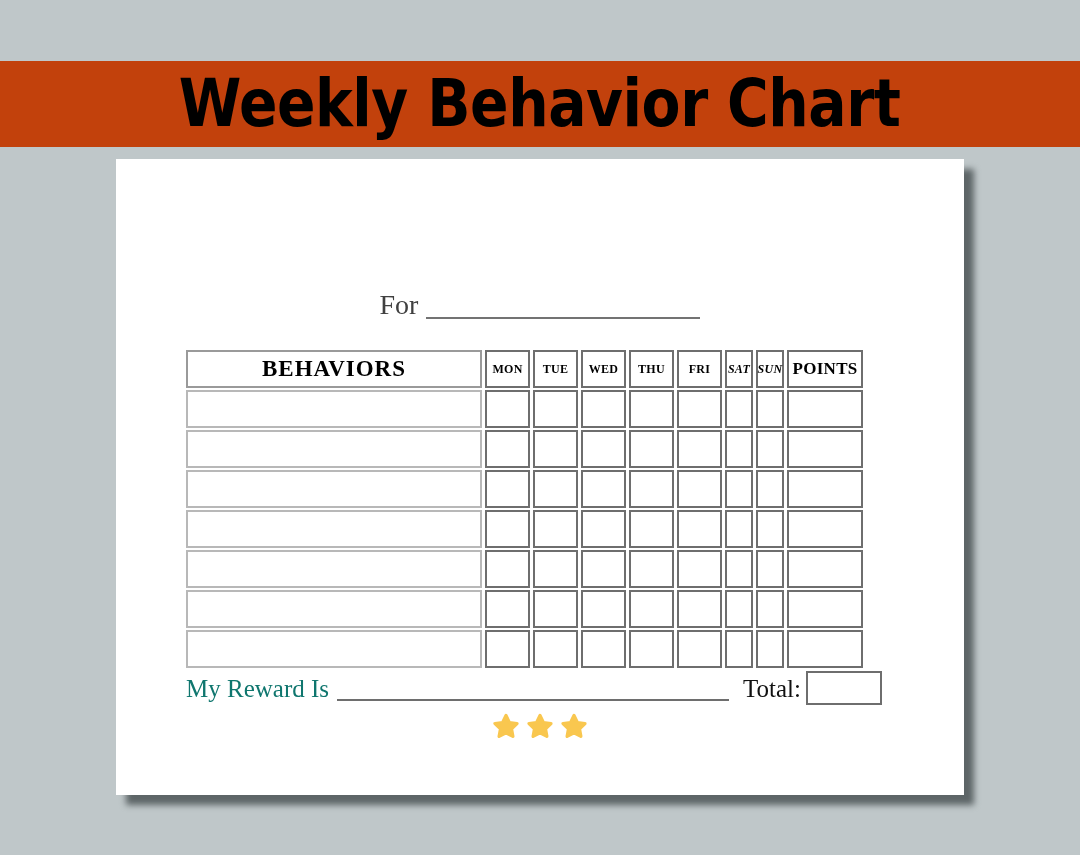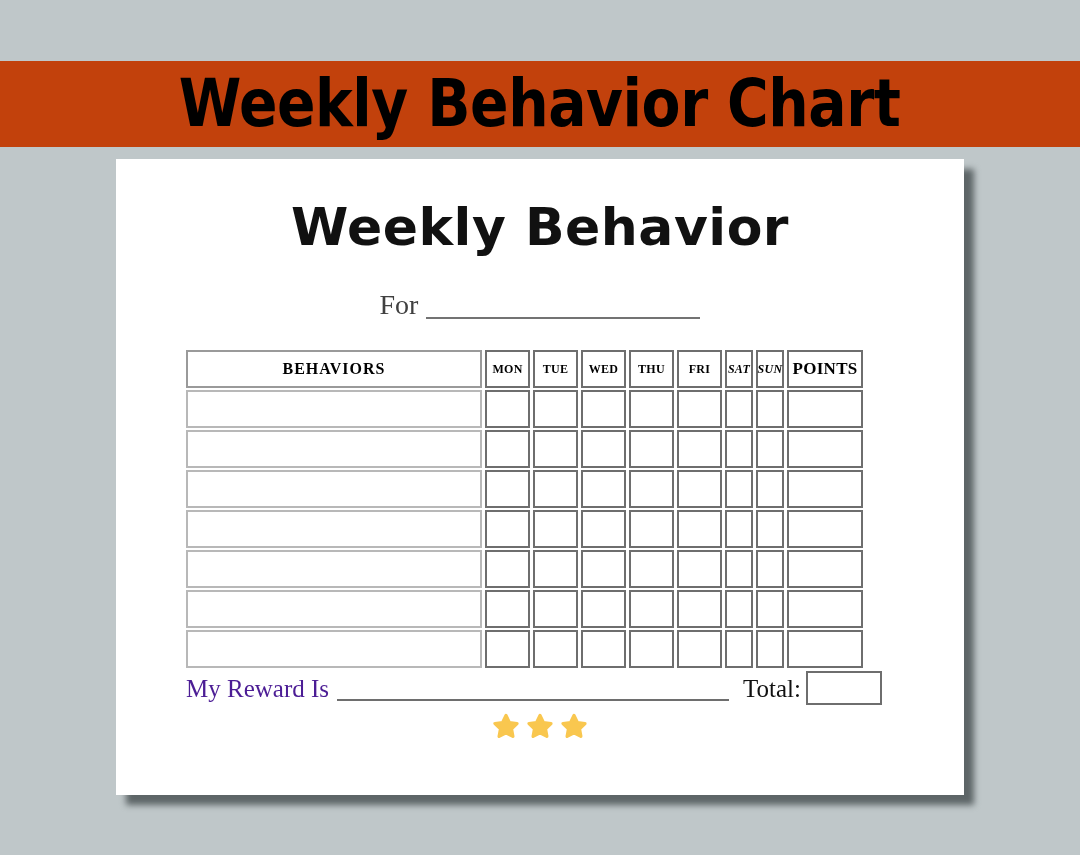--- a/index.html
+++ b/index.html
@@ -131,41 +131,41 @@
   }
   .cell:last-child { margin-right: 0; }
 
   .c-behaviors { width: 296px; border-color: #b4b4b4; }
   .c-head.c-behaviors { border-color: #9a9a9a; }
   .c-day   { width: 45px; }
   .c-day-n { width: 28px; font-style: italic; }
   .c-points{ width: 76px; }
 
   .head-row .cell { font-size: 15px; letter-spacing: 0.3px; }
-  .head-row .c-behaviors { font-size: 16px; letter-spacing: 1px; }
+  .head-row .c-behaviors { font-size: 23px; letter-spacing: 1px; }
   .head-row .c-day, .head-row .c-day-n { font-size: 12px; }
   .head-row .c-points { font-size: 17px; letter-spacing: 0.3px; }
 
   .body-row { height: 38px; }
   .body-row .c-behaviors { border: 2px solid #b8b8b8; }
 
   
   #footer {
     position: absolute;
     left: 70px;
     top: 512px;
     width: 708px;
     display: flex;
     align-items: flex-end;
   }
   #reward-label {
     font-family: "Liberation Serif", serif;
     font-size: 25px;
     line-height: 1;
-    color: #4c1d95;
+    color: #0f766e;
     white-space: nowrap;
     padding-bottom: 4px;
   }
   #reward-line {
     flex: 0 0 392px;
     height: 0;
     border-bottom: 2px solid #6e6e6e;
     margin-left: 8px;
     margin-bottom: 4px;
   }
@@ -205,21 +205,20 @@
 <div id="top-strip"></div>
 
 <div id="banner">
   <div id="banner-title">Weekly Behavior Chart</div>
 </div>
 
 <div id="card-shadow"></div>
 
 <div id="card">
 
-  <div id="doc-title">Weekly Behavior</div>
 
   <div id="for-row">
     <span id="for-label">For</span>
     <span id="for-line"></span>
   </div>
 
   <div id="grid">
 
     <div class="grid-row head-row">
       <div class="cell c-head c-behaviors">BEHAVIORS</div>

